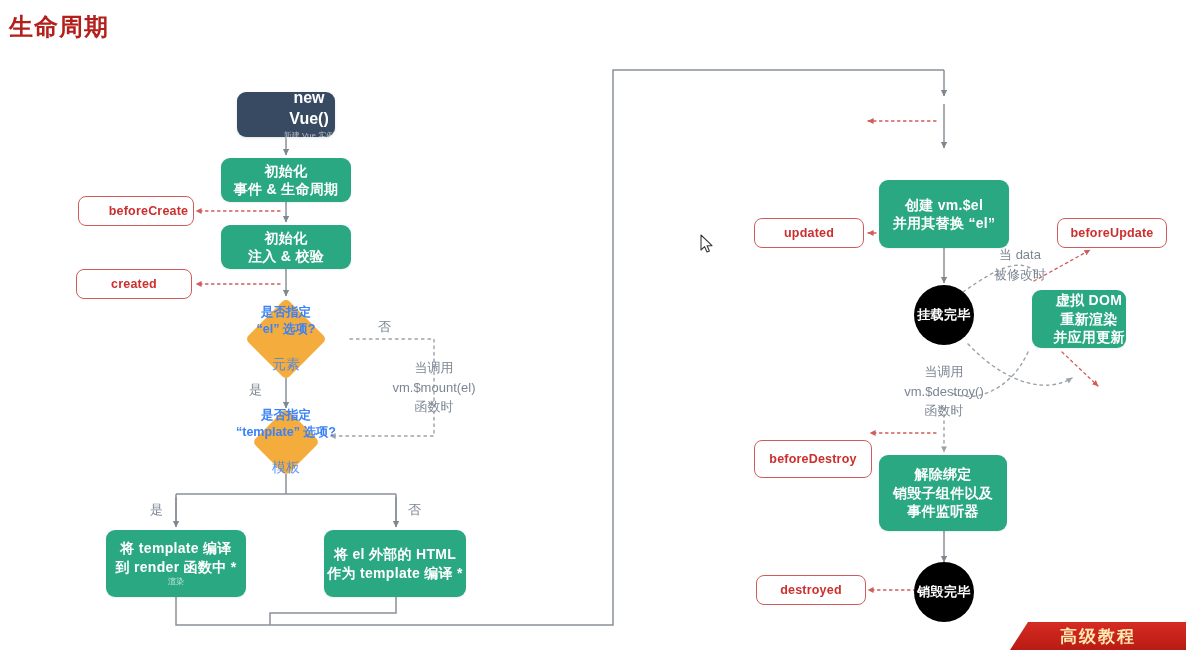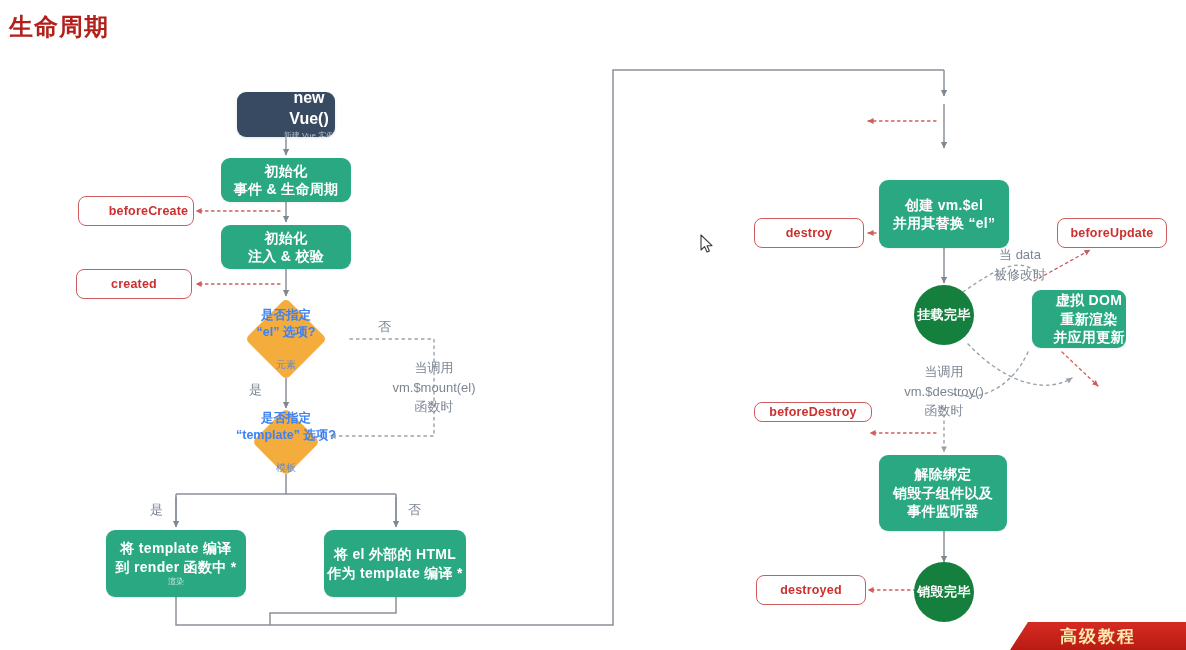--- a/index.html
+++ b/index.html
@@ -37,24 +37,24 @@
     background:#ffffff;border:1.4px solid #cf5c5c;border-radius:8px;
     color:#cc2f2f;font-size:12.5px;font-weight:700;letter-spacing:.2px;
   }
 
   .diamond-wrap{position:absolute;}
   .diamond-shape{position:absolute;left:0;top:0;width:100%;height:100%;
        background:#f4ac3d;transform:rotate(45deg);border-radius:5px;}
   .diamond-label{position:absolute;left:50%;top:50%;transform:translate(-50%,-50%);
        color:#3b82f6;font-size:12.5px;font-weight:600;text-align:center;
        white-space:nowrap;line-height:1.38;z-index:2;}
-  .diamond-label .sub{display:block;font-size:10px;font-weight:400;opacity:.82;margin-top:16px;}
+  .diamond-label .sub{display:block;font-size:14px;font-weight:400;opacity:.82;margin-top:16px;}
 
   .red-circle{
-    background:#15803d;border-radius:50%;color:#ffffff;
+    background:#000000;border-radius:50%;color:#ffffff;
     font-size:13px;font-weight:700;letter-spacing:.4px;
   }
 
   .edge-label{position:absolute;color:#7c8693;font-size:13px;font-weight:500;
       text-align:center;line-height:1.45;white-space:nowrap;}
   .note{position:absolute;color:#7c8693;font-size:13px;font-weight:500;
       text-align:center;line-height:1.5;}
 
   #page-title{position:absolute;left:9px;top:11px;color:#b3201c;
       font-size:24px;font-weight:700;letter-spacing:1px;}
@@ -200,21 +200,21 @@
     <div>函数时</div>
   </div>
 
 
   <div class="node green-box" style="left:879px;top:148px;width:130px;height:68px;margin-top:32px;">
     <span class="ln">创建 vm.$el</span>
     <span class="ln">并用其替换 “el”</span>
   </div>
 
   <div class="node hook-pill" style="left:754px;top:218px;width:110px;height:30px;">
-    <span>destroy</span>
+    <span>updated</span>
   </div>
 
   <div class="node red-circle" style="left:914px;top:285px;width:60px;height:60px;">
     <span>挂载完毕</span>
   </div>
 
   <div class="note" style="left:985px;top:245px;width:70px;">
     <div>当 data</div>
     <div>被修改时</div>
   </div>
@@ -229,21 +229,21 @@
     <span class="ln">并应用更新</span>
   </div>
 
 
   <div class="note" style="left:894px;top:362px;width:100px;">
     <div>当调用</div>
     <div>vm.$destroy()</div>
     <div>函数时</div>
   </div>
 
-  <div class="node hook-pill" style="left:754px;top:402px;width:118px;height:20px;">
+  <div class="node hook-pill" style="left:754px;top:440px;width:118px;height:38px;">
     <span>beforeDestroy</span>
   </div>
 
   <div class="node hook-pill" style="left:756px;top:575px;width:110px;height:30px;">
     <span>destroyed</span>
   </div>
 
   <div class="node green-box" style="left:879px;top:455px;width:128px;height:76px;">
     <span class="ln">解除绑定</span>
     <span class="ln">销毁子组件以及</span>

